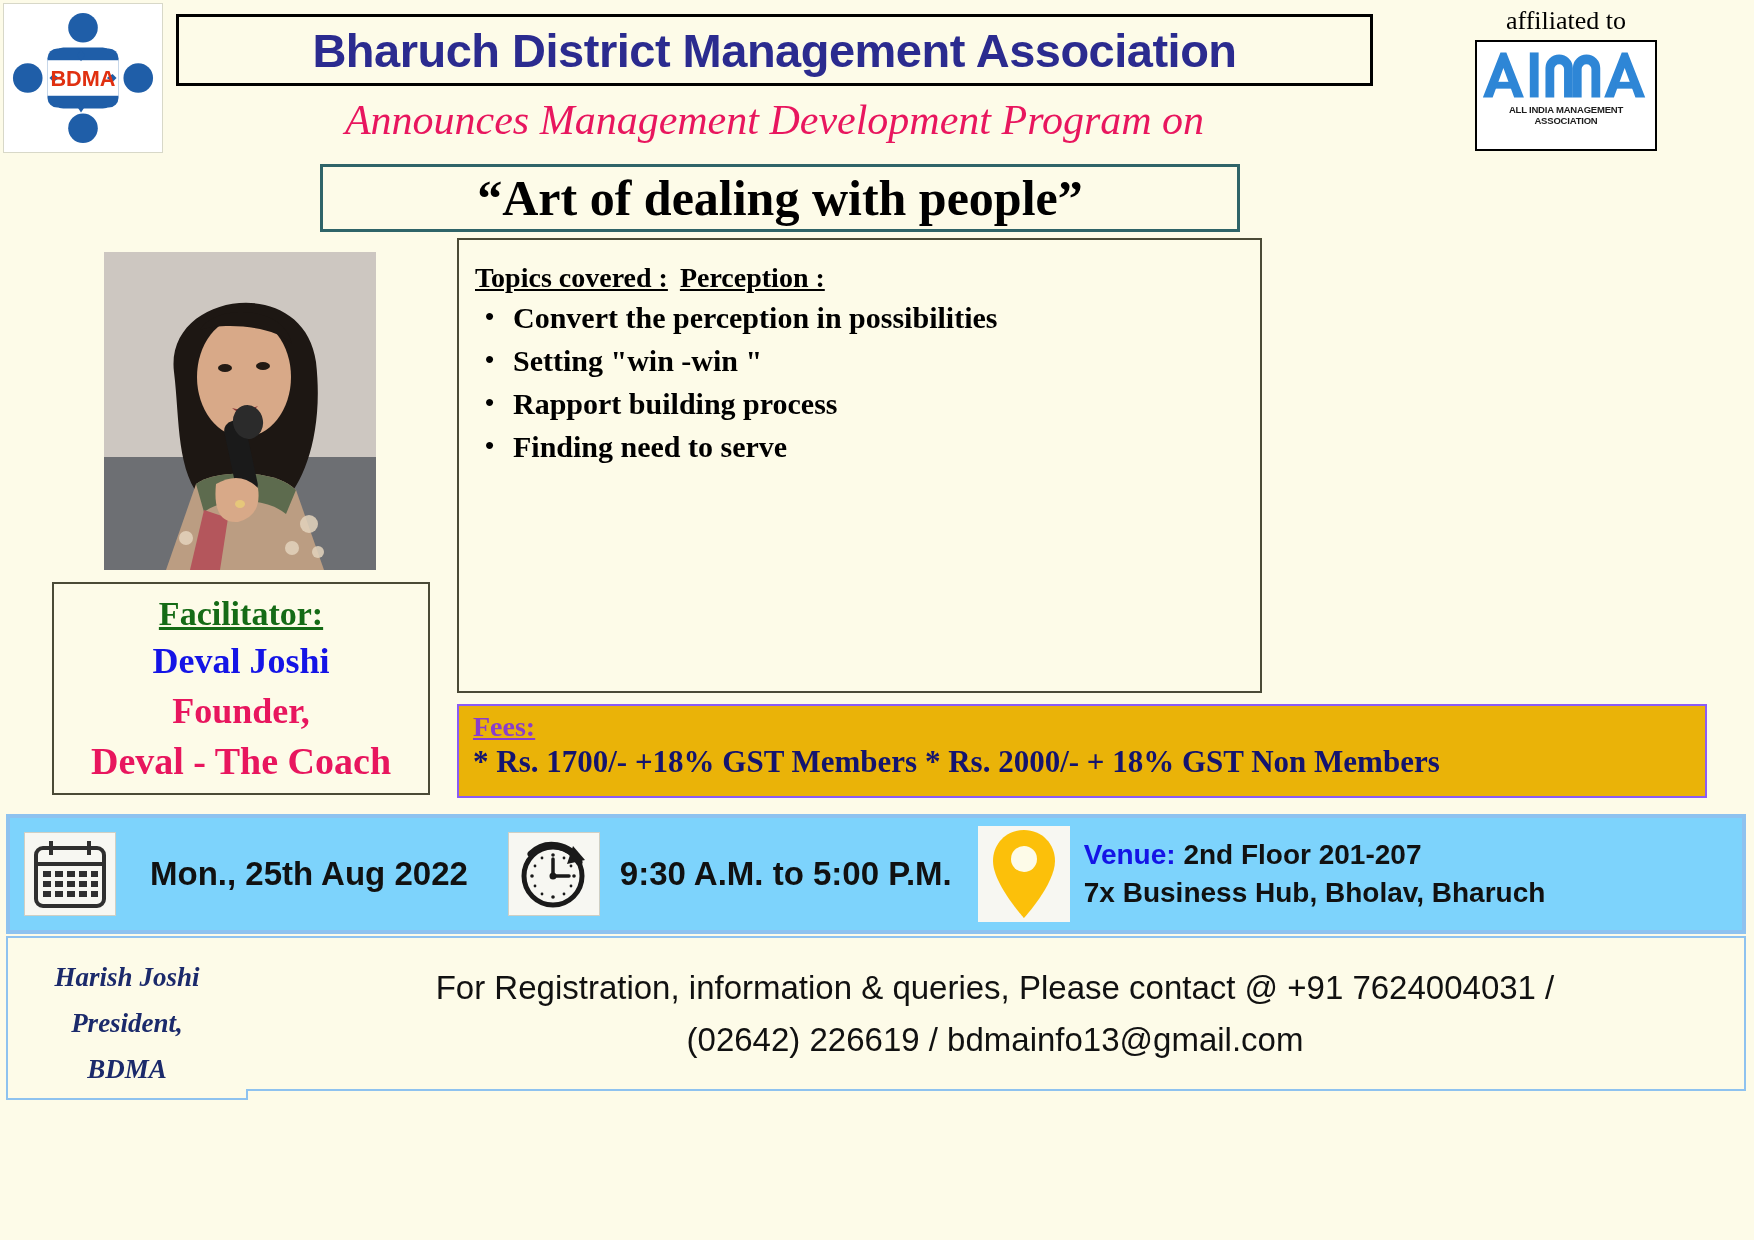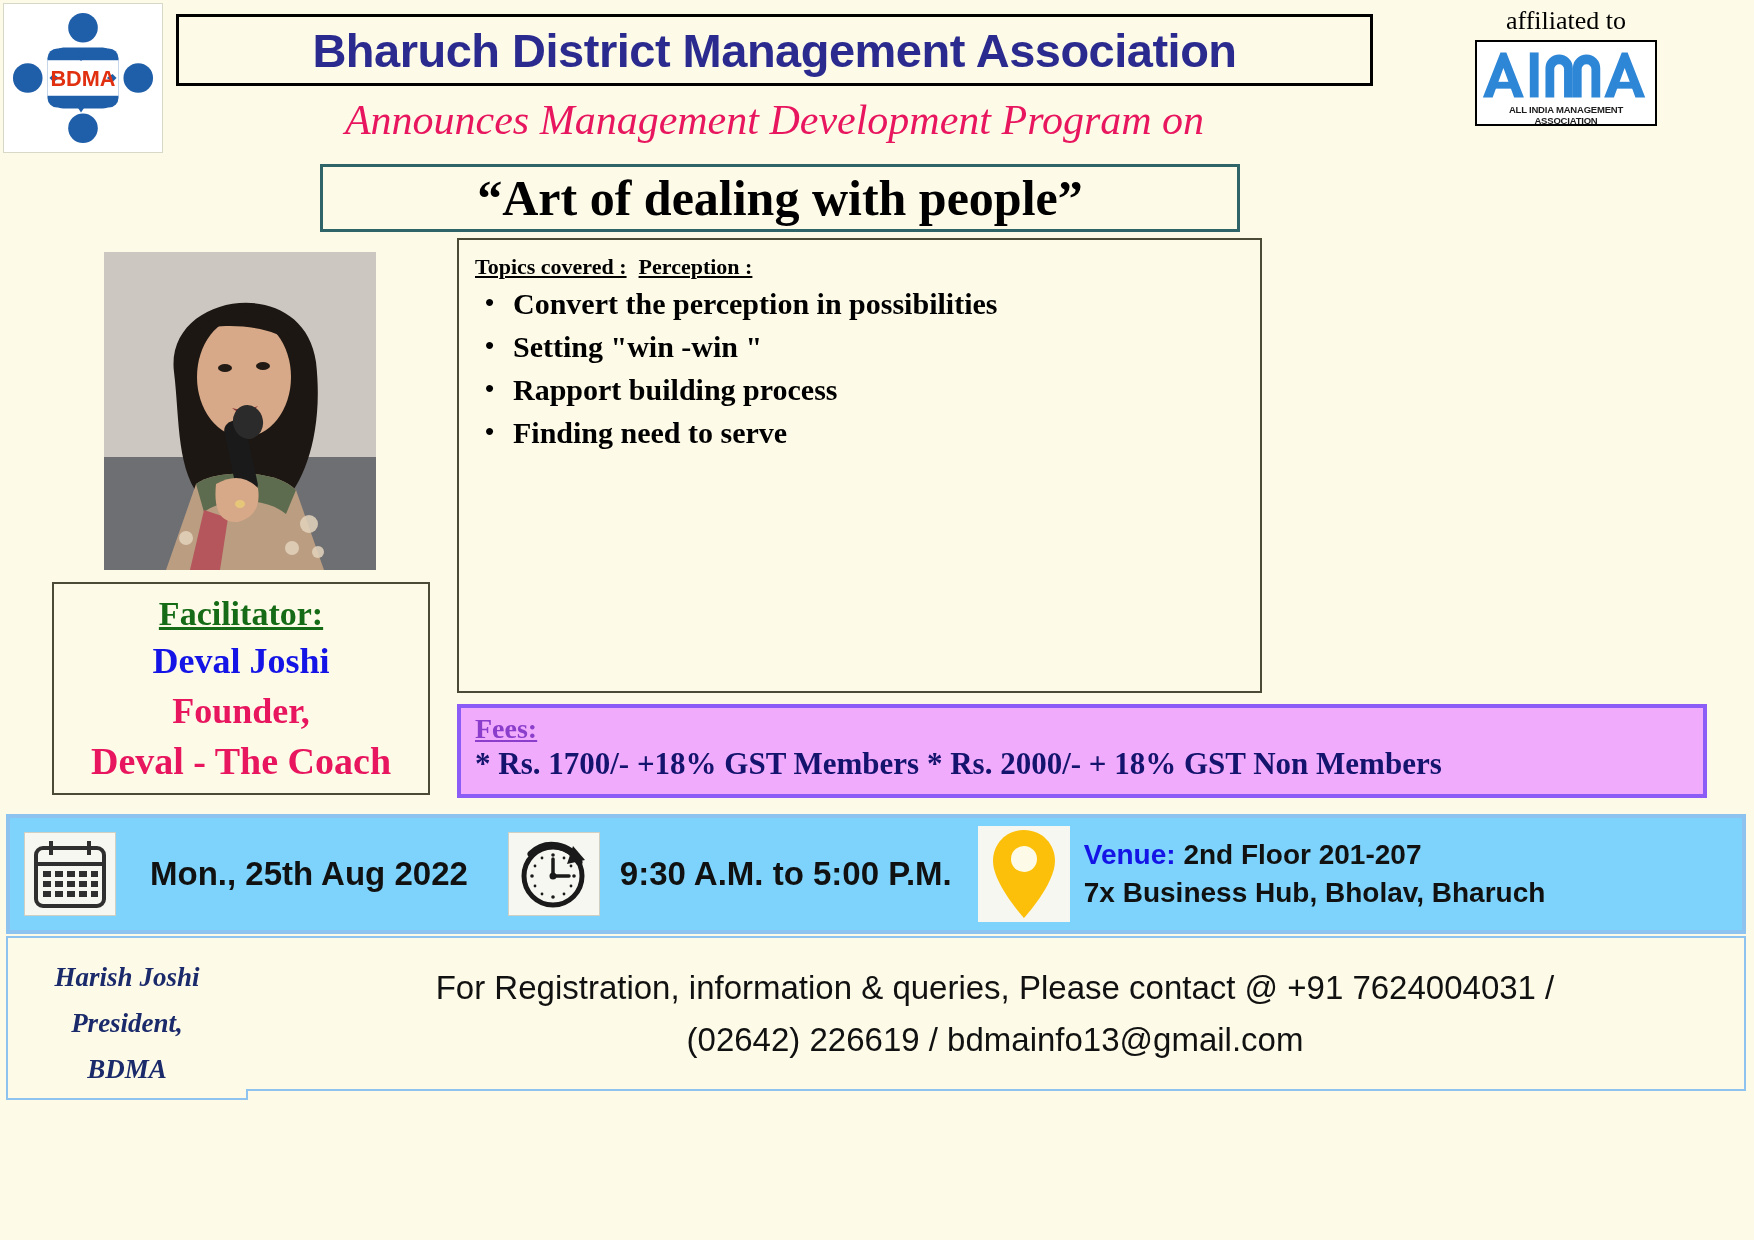--- a/index.html
+++ b/index.html
@@ -38,21 +38,21 @@
     font-family:"Liberation Serif", serif;
     font-style:italic;font-weight:normal;font-size:42px;color:#e8165e;
     white-space:nowrap;
   }
   .aff-wrap{position:absolute;left:1382px;top:4px;width:368px;height:128px;text-align:center;}
   .aff-label{
     font-family:"Liberation Serif", serif;font-size:26px;color:#000;
     line-height:34px;
   }
   .aima-box{
-    margin:2px auto 0;width:182px;height:86px;border:2px solid #000;
+    margin:2px auto 0;width:182px;height:111px;border:2px solid #000;
     background:#fff;box-sizing:border-box;position:relative;
   }
   .aima-box svg{display:block;width:100%;height:62px;}
   .aima-sub{
     font-family:"Liberation Sans", sans-serif;font-size:9.5px;font-weight:bold;
     color:#1c1c1c;letter-spacing:-0.2px;line-height:11px;
   }
 
   
   .prog-box{
@@ -72,22 +72,22 @@
   }
   .photo svg{display:block;width:100%;height:100%;}
 
   
   .topics-box{
     position:absolute;left:457px;top:238px;width:805px;height:455px;
     border:2px solid #4a4a36;background:#fdfbe8;box-sizing:border-box;
     padding:14px 0 0 8px;
   }
   .sec-head{
-    font-family:"Liberation Serif", serif;font-weight:bold;font-size:22px;
-    color:#000;text-decoration:underline;display:inline-block;margin:0 0 2px 8px;
+    font-family:"Liberation Serif", serif;font-weight:bold;font-size:28px;
+    color:#000;text-decoration:underline;display:inline-block;margin:8px 0 2px 8px;
   }
   ul.bul{list-style:none;margin:0;padding:0 0 0 10px;}
   ul.bul li{
     font-family:"Liberation Serif", serif;font-weight:bold;font-size:30px;
     color:#000;line-height:43px;position:relative;padding-left:36px;
   }
   ul.bul li:before{
     content:"•";position:absolute;left:8px;top:-1px;font-size:26px;
   }
 
@@ -110,21 +110,21 @@
     color:#e8165e;line-height:50px;
   }
   .fac-org{
     font-family:"Liberation Serif", serif;font-weight:bold;font-size:38px;
     color:#e8165e;line-height:50px;
   }
 
   
   .fees-box{
     position:absolute;left:457px;top:704px;width:1250px;height:94px;
-    border:4px solid #8b5cf6;background:#f0abfc;box-sizing:border-box;
+    border:2px solid #8b5cf6;background:#eab308;box-sizing:border-box;
     padding:6px 0 0 14px;
   }
   .fees-label{
     font-family:"Liberation Serif", serif;font-weight:bold;font-size:28px;
     color:#8a3ecb;text-decoration:underline;display:inline-block;line-height:30px;
   }
   .fees-text{
     font-family:"Liberation Serif", serif;font-weight:bold;font-size:31px;
     color:#14146e;line-height:40px;white-space:nowrap;
   }

